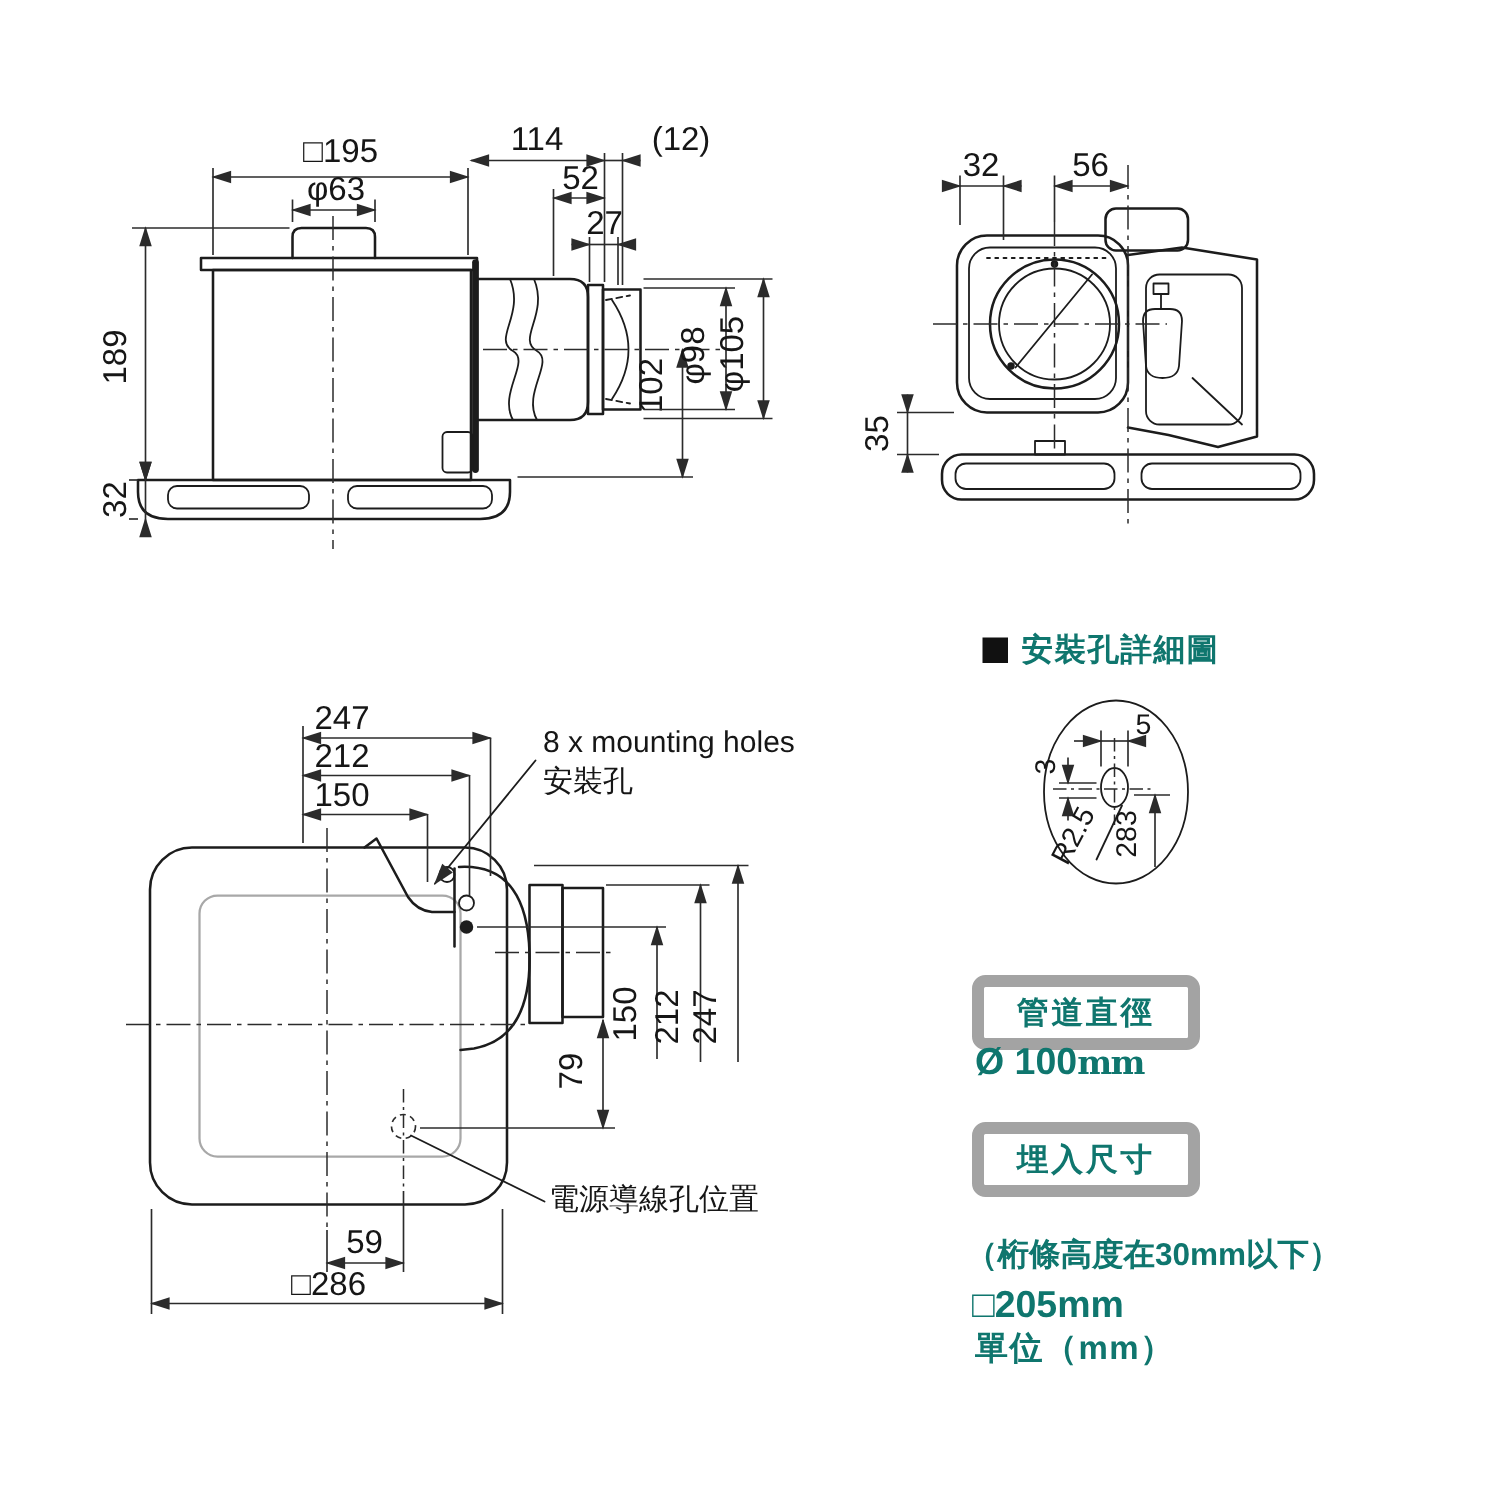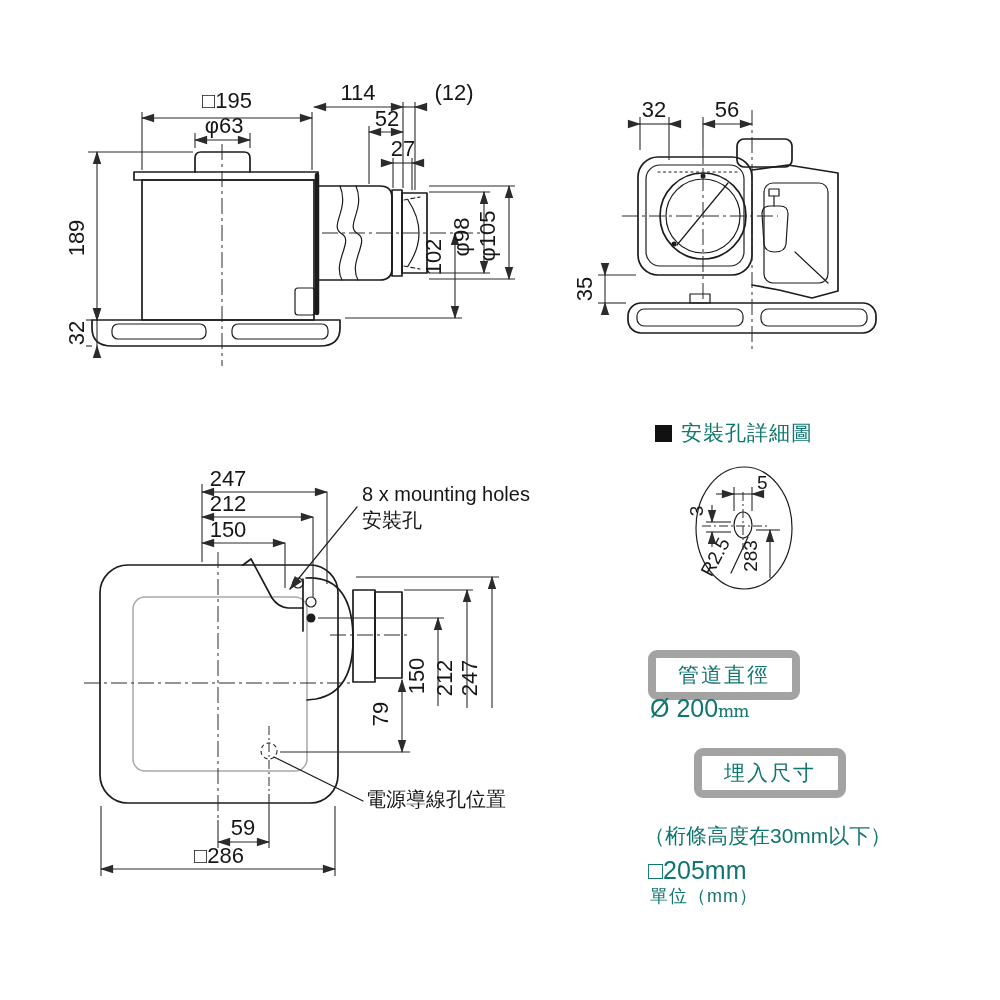--- a/index.html
+++ b/index.html
@@ -11,29 +11,29 @@
   .ln  { fill:none; stroke:#1c1c1c; stroke-width:1.7; stroke-linejoin:round; stroke-linecap:round; }
   .ln2 { fill:none; stroke:#1c1c1c; stroke-width:1.2; stroke-linejoin:round; stroke-linecap:round; }
   .thick { stroke-width:4.5; }
   .dim { fill:none; stroke:#2b2b2b; stroke-width:1.1; }
   .cl  { fill:none; stroke:#2b2b2b; stroke-width:1;  stroke-dasharray:16 4 3 4; }
   .cl2 { fill:none; stroke:#2b2b2b; stroke-width:1;  stroke-dasharray:9 3 2 3; }
   .dash{ stroke-dasharray:4 3; }
   .dots{ stroke-dasharray:2 3.5; }
   .lt  { fill:none; stroke:#a8a8a8; stroke-width:1.5; }
 
-  .abs { position:absolute; }
+  .abs { position:absolute;font-weight:bold; }
   .section-title { display:flex; align-items:center; font-size:21px; letter-spacing:1px; }
   .sq-marker { display:inline-block; width:17px; height:17px; background:#111; margin-right:9px; }
   .spec-box { width:136px; height:34px; border:8px solid #a3a3a3; border-radius:9px;
               display:flex; align-items:center; justify-content:center; font-size:21px; letter-spacing:2px; }
   .spec-value { font-size:25px; }
-  .spec-value .unit { font-family:"DejaVu Serif", serif; font-size:17px; letter-spacing:-1px; }
+  .spec-value .unit { font-family:"DejaVu Serif", serif; font-size:22px; letter-spacing:-1px; }
   .spec-note { font-size:21px; }
-  .unit-note { font-size:18px; letter-spacing:1px; }
+  .unit-note { font-size:22px; letter-spacing:1px; }
 </style>
 </head>
 <body>
 
 <div id="page">
 
 <svg width="1000" height="1000" viewBox="0 0 1000 1000">
   <defs>
     <marker id="ar" orient="auto-start-reverse" markerWidth="13" markerHeight="10" refX="12" refY="5">
       <path d="M13,5 L1,1.2 L1,8.8 Z" fill="#2b2b2b"></path>
@@ -260,24 +260,24 @@
   
   <div class="abs section-title" style="left:655px; top:419px;">
     <span class="sq-marker"></span>
     <span>安裝孔詳細圖</span>
   </div>
 
   <div class="abs spec-box" style="left:648px; top:650px;">
     <span>管道直徑</span>
   </div>
   <div class="abs spec-value" style="left:650px; top:694px;">
-    <span>Ø 200</span><span class="unit">mm</span>
-  </div>
-
-  <div class="abs spec-box" style="left:648px; top:748px;margin-left:46px;">
+    <span>Ø 100</span><span class="unit">mm</span>
+  </div>
+
+  <div class="abs spec-box" style="left:648px; top:748px;">
     <span>埋入尺寸</span>
   </div>
   <div class="abs spec-value" style="left:648px; top:810px;margin-top:46px;">□205mm</div>
   <div class="abs spec-note" style="left:644px; top:822px;">（桁條高度在30mm以下）</div>
 
   <div class="abs unit-note" style="left:650px; top:884px;">單位（mm）</div>
 
 </div>
 
 </body></html>

